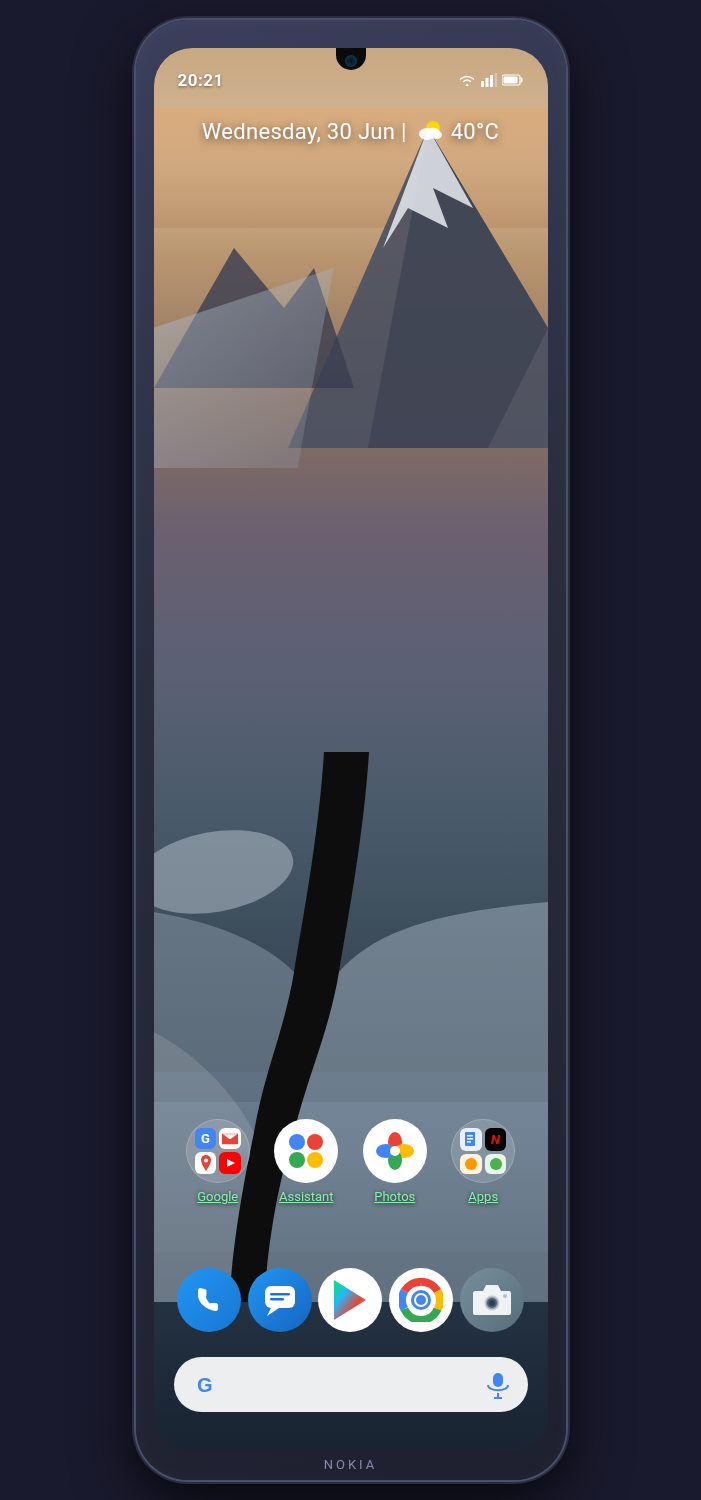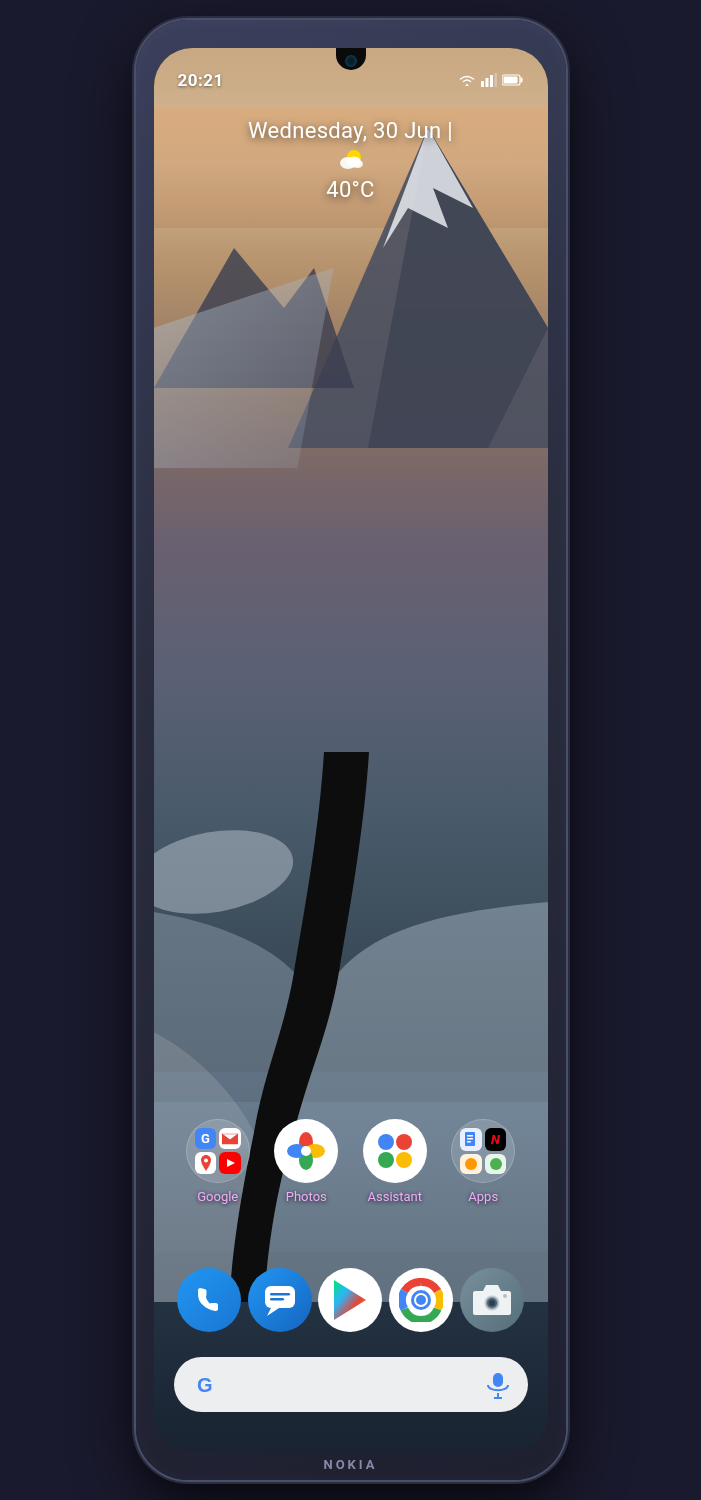--- a/index.html
+++ b/index.html
@@ -150,25 +150,26 @@
       border-radius: 32px;
       display: flex;
       align-items: center;
       justify-content: center;
       font-size: 28px;
       position: relative;
       overflow: hidden;
     }
 
     .app-label {
-      color: #f0abfc;
+      color: #86efac;
       font-size: 13px;
       font-weight: 400;
       text-align: right;
       text-shadow: 0 1px 4px rgba(0,0,0,0.8);
+      text-decoration: underline;
     }
 
     
     .google-folder {
       background: rgba(255,255,255,0.15);
       backdrop-filter: blur(10px);
       border: 1px solid rgba(255,255,255,0.2);
     }
     .google-folder-inner {
       display: grid;
@@ -259,21 +260,21 @@
     }
 
     
     .nokia-brand {
       position: absolute;
       bottom: 8px;
       left: 50%;
       transform: translateX(-50%);
       color: #8888a8;
       font-size: 13px;
-      font-weight: 700;
+      font-weight: 400;
       letter-spacing: 3px;
       text-transform: uppercase;
     }
 
     
     .icon-phone { background: linear-gradient(135deg, #2196f3, #1976d2); }
     .icon-messages { background: linear-gradient(135deg, #2196f3, #1565c0); }
     .icon-play { background: white; }
     .icon-chrome { background: white; }
     .icon-camera { background: linear-gradient(135deg, #78909c, #546e7a); }
@@ -345,21 +346,21 @@
 
         <svg width="22" height="12" viewBox="0 0 22 12">
           <rect x="0" y="1" width="18" height="10" rx="2" stroke="white" stroke-width="1.2" fill="none"></rect>
           <rect x="18.5" y="3.5" width="2" height="5" rx="1" fill="white"></rect>
           <rect x="1.5" y="2.5" width="14" height="7" rx="1" fill="white"></rect>
         </svg>
       </div>
     </div>
 
     <div class="date-widget">
-      <div style="display:inline-flex;align-items:center;gap:4px;flex-direction:column;">
+      <div style="display:inline-flex;align-items:center;gap:4px;">
         <span class="date-text">Wednesday, 30 Jun |</span>
 
         <span style="display:inline-flex;align-items:center;position:relative;margin:0 4px;">
           <svg width="28" height="26" viewBox="0 0 28 26">
             <circle cx="18" cy="10" r="7" fill="#ffd700"></circle>
             <ellipse cx="12" cy="16" rx="8" ry="6" fill="white" opacity="0.9"></ellipse>
             <ellipse cx="18" cy="15" rx="7" ry="5.5" fill="white" opacity="0.9"></ellipse>
             <ellipse cx="22" cy="17" rx="5" ry="4" fill="white" opacity="0.85"></ellipse>
           </svg>
         </span>
@@ -399,45 +400,45 @@
                     <polygon points="5,2 5,10 13,6" fill="white"></polygon>
                   </svg>
               </div>
             </div>
           </div>
           <span class="app-label">Google</span>
         </div>
 
 
         <div class="app-icon">
+          <div class="app-icon-img assistant-bg">
+
+            <svg width="46" height="46" viewBox="0 0 46 46">
+              <circle cx="14" cy="14" r="8" fill="#4285f4"></circle>
+              <circle cx="32" cy="14" r="8" fill="#ea4335"></circle>
+              <circle cx="14" cy="32" r="8" fill="#34a853"></circle>
+              <circle cx="32" cy="32" r="8" fill="#fbbc04"></circle>
+            </svg>
+          </div>
+          <span class="app-label">Assistant</span>
+        </div>
+
+        <div class="app-icon">
           <div class="app-icon-img photos-bg">
 
             <svg width="44" height="44" viewBox="0 0 44 44">
 
               <ellipse cx="22" cy="13" rx="7" ry="10" fill="#ea4335" transform="rotate(0 22 22)"></ellipse>
               <ellipse cx="31" cy="22" rx="10" ry="7" fill="#fbbc04" transform="rotate(0 22 22)"></ellipse>
               <ellipse cx="22" cy="31" rx="7" ry="10" fill="#34a853" transform="rotate(0 22 22)"></ellipse>
               <ellipse cx="13" cy="22" rx="10" ry="7" fill="#4285f4" transform="rotate(0 22 22)"></ellipse>
               <circle cx="22" cy="22" r="5" fill="white"></circle>
             </svg>
           </div>
           <span class="app-label">Photos</span>
-        </div>
-
-        <div class="app-icon">
-          <div class="app-icon-img assistant-bg">
-
-            <svg width="46" height="46" viewBox="0 0 46 46">
-              <circle cx="14" cy="14" r="8" fill="#4285f4"></circle>
-              <circle cx="32" cy="14" r="8" fill="#ea4335"></circle>
-              <circle cx="14" cy="32" r="8" fill="#34a853"></circle>
-              <circle cx="32" cy="32" r="8" fill="#fbbc04"></circle>
-            </svg>
-          </div>
-          <span class="app-label">Assistant</span>
         </div>
 
         <div class="app-icon">
           <div class="app-icon-img apps-folder">
             <div class="google-folder-inner">
 
               <div class="folder-app" style="background:#e8f0fe;border-radius:6px;">
                 <svg width="14" height="16" viewBox="0 0 14 16">
                     <rect x="1" y="1" width="10" height="14" rx="1" fill="#4285f4"></rect>
                     <rect x="3" y="4" width="6" height="1.5" fill="white" rx="0.5"></rect>

